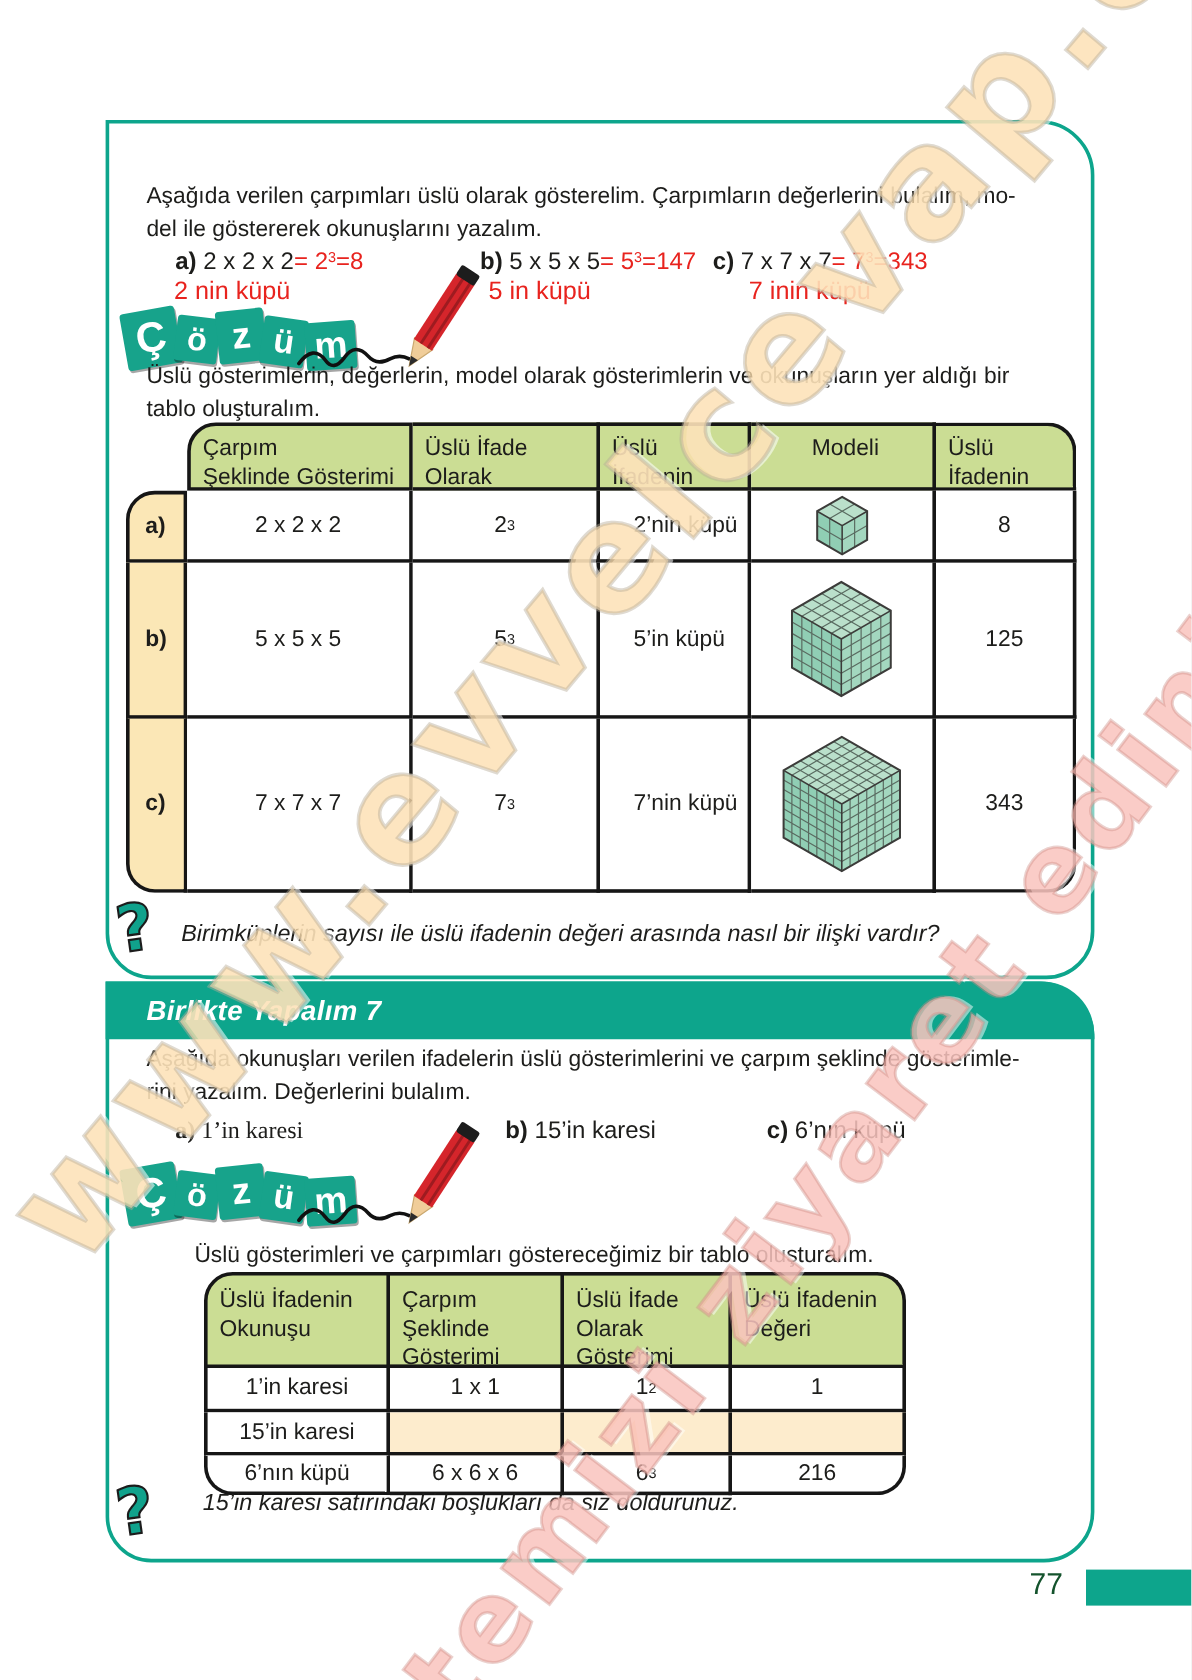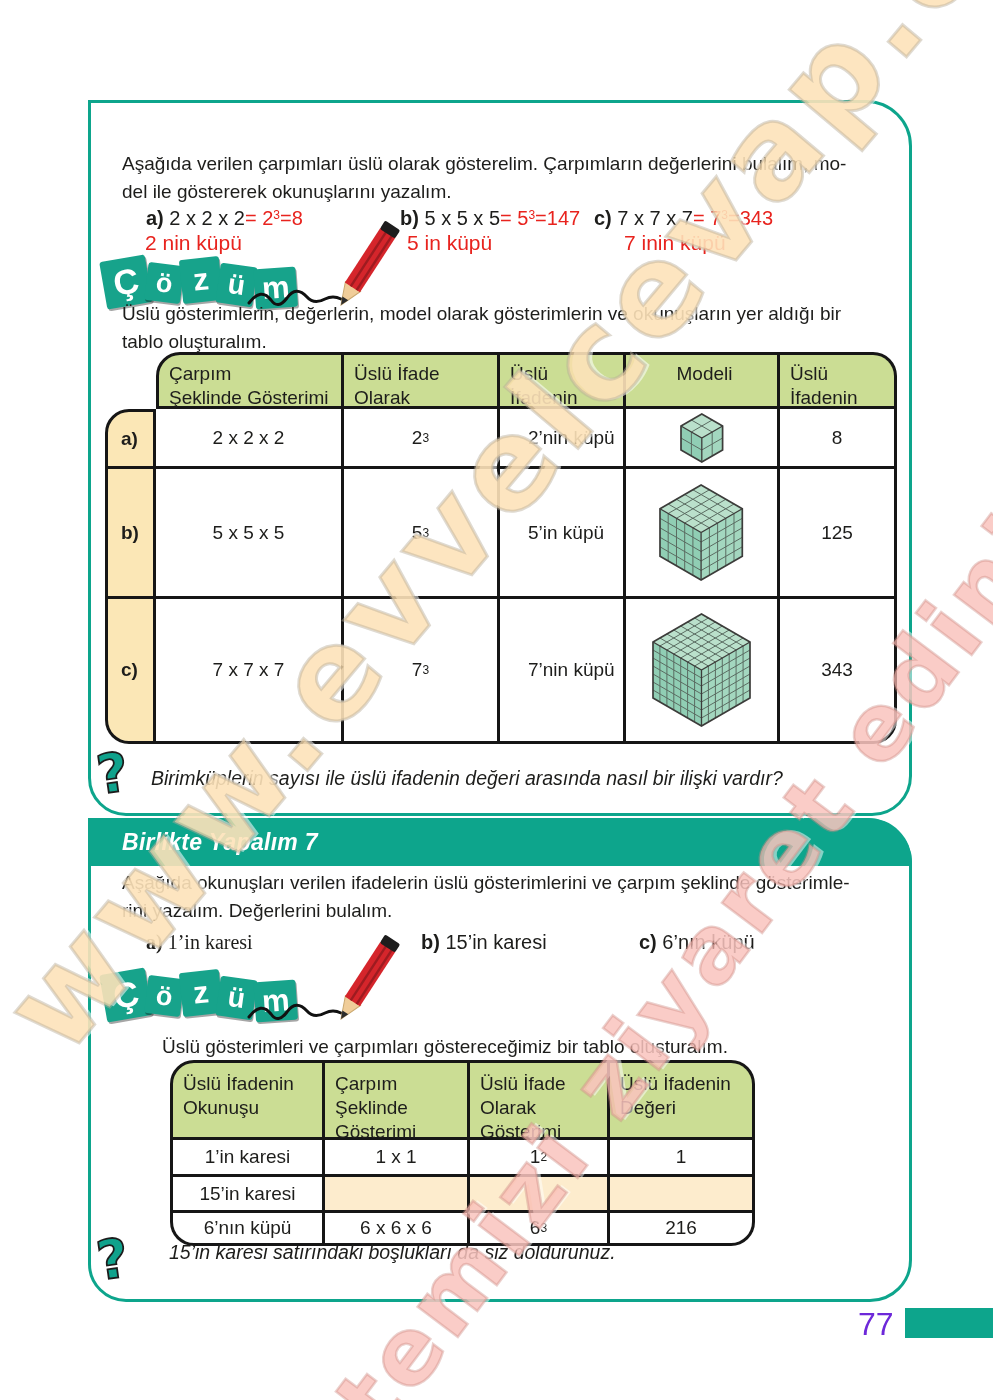--- a/index.html
+++ b/index.html
@@ -49,21 +49,21 @@
   #table1{left:14px;top:249px;grid-template-columns:51px 188px 156px 126px 154px 117px;
           grid-template-rows:57px 60px 130px 145px;}
   #table2{left:79px;top:239px;grid-template-columns:155px 145px 140px 145px;
           grid-template-rows:80px 37px 36px 33px;}
   #table2 .hd{padding-top:9px;}
   
   .qicon{position:absolute;font-family:"DejaVu Sans",sans-serif;font-weight:bold;font-size:54px;
          color:#10a28c;-webkit-text-stroke:1.8px #1c1c1c;transform:rotate(-8deg);line-height:1;}
   .qtext{position:absolute;font-style:italic;font-size:19.5px;}
   
-  .pagenum{position:absolute;left:858px;top:1306px;font-size:32px;color:#6d28d9;}
+  .pagenum{position:absolute;left:858px;top:1306px;font-size:25px;color:#14532d;}
   .pageblock{position:absolute;left:905px;top:1308px;width:88px;height:30px;background:#0da58c;}
   
   .wm{position:absolute;pointer-events:none;white-space:nowrap;font-weight:bold;
       font-family:"DejaVu Sans",sans-serif;transform-origin:0 0;z-index:40;}
   .wm-main{left:-25px;top:985px;font-size:126px;letter-spacing:8px;transform:rotate(-50deg);
            color:rgba(252,222,174,.78);-webkit-text-stroke:3px rgba(185,172,152,.45);
            text-shadow:3px 3px 0 rgba(255,255,255,.55);}
   .wm-sub{left:255px;top:1465px;font-size:92px;letter-spacing:6px;transform:rotate(-53deg);
           color:rgba(248,184,178,.72);-webkit-text-stroke:2.5px rgba(205,140,133,.4);
           text-shadow:3px 3px 0 rgba(255,255,255,.5);}

